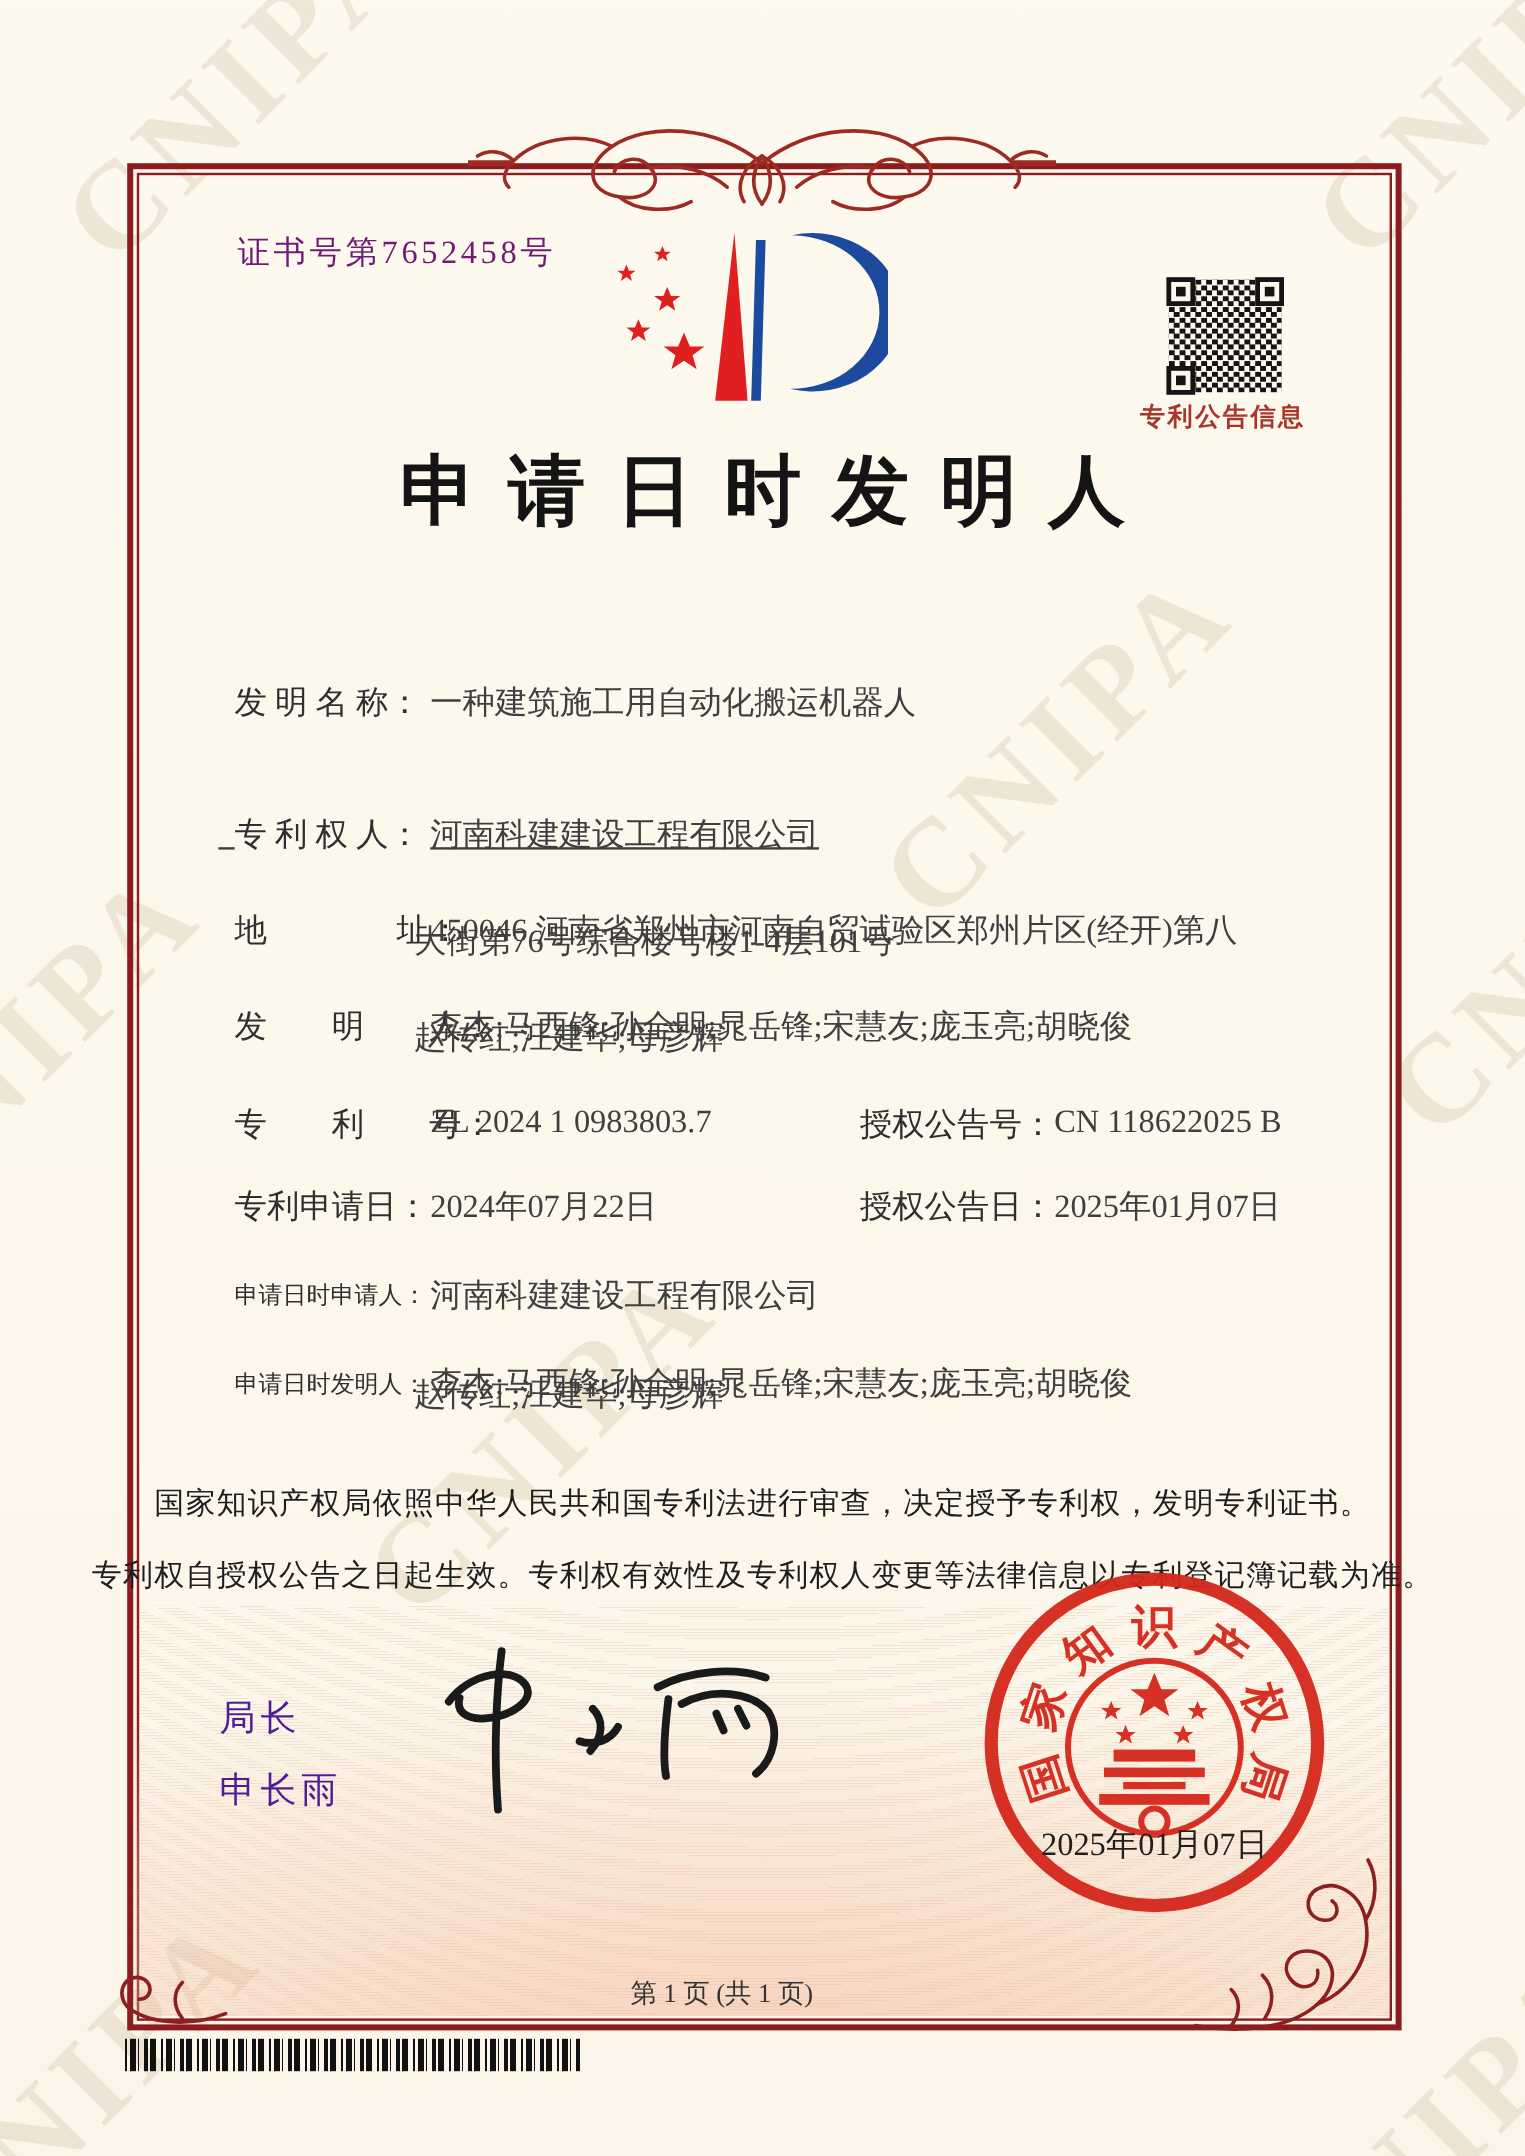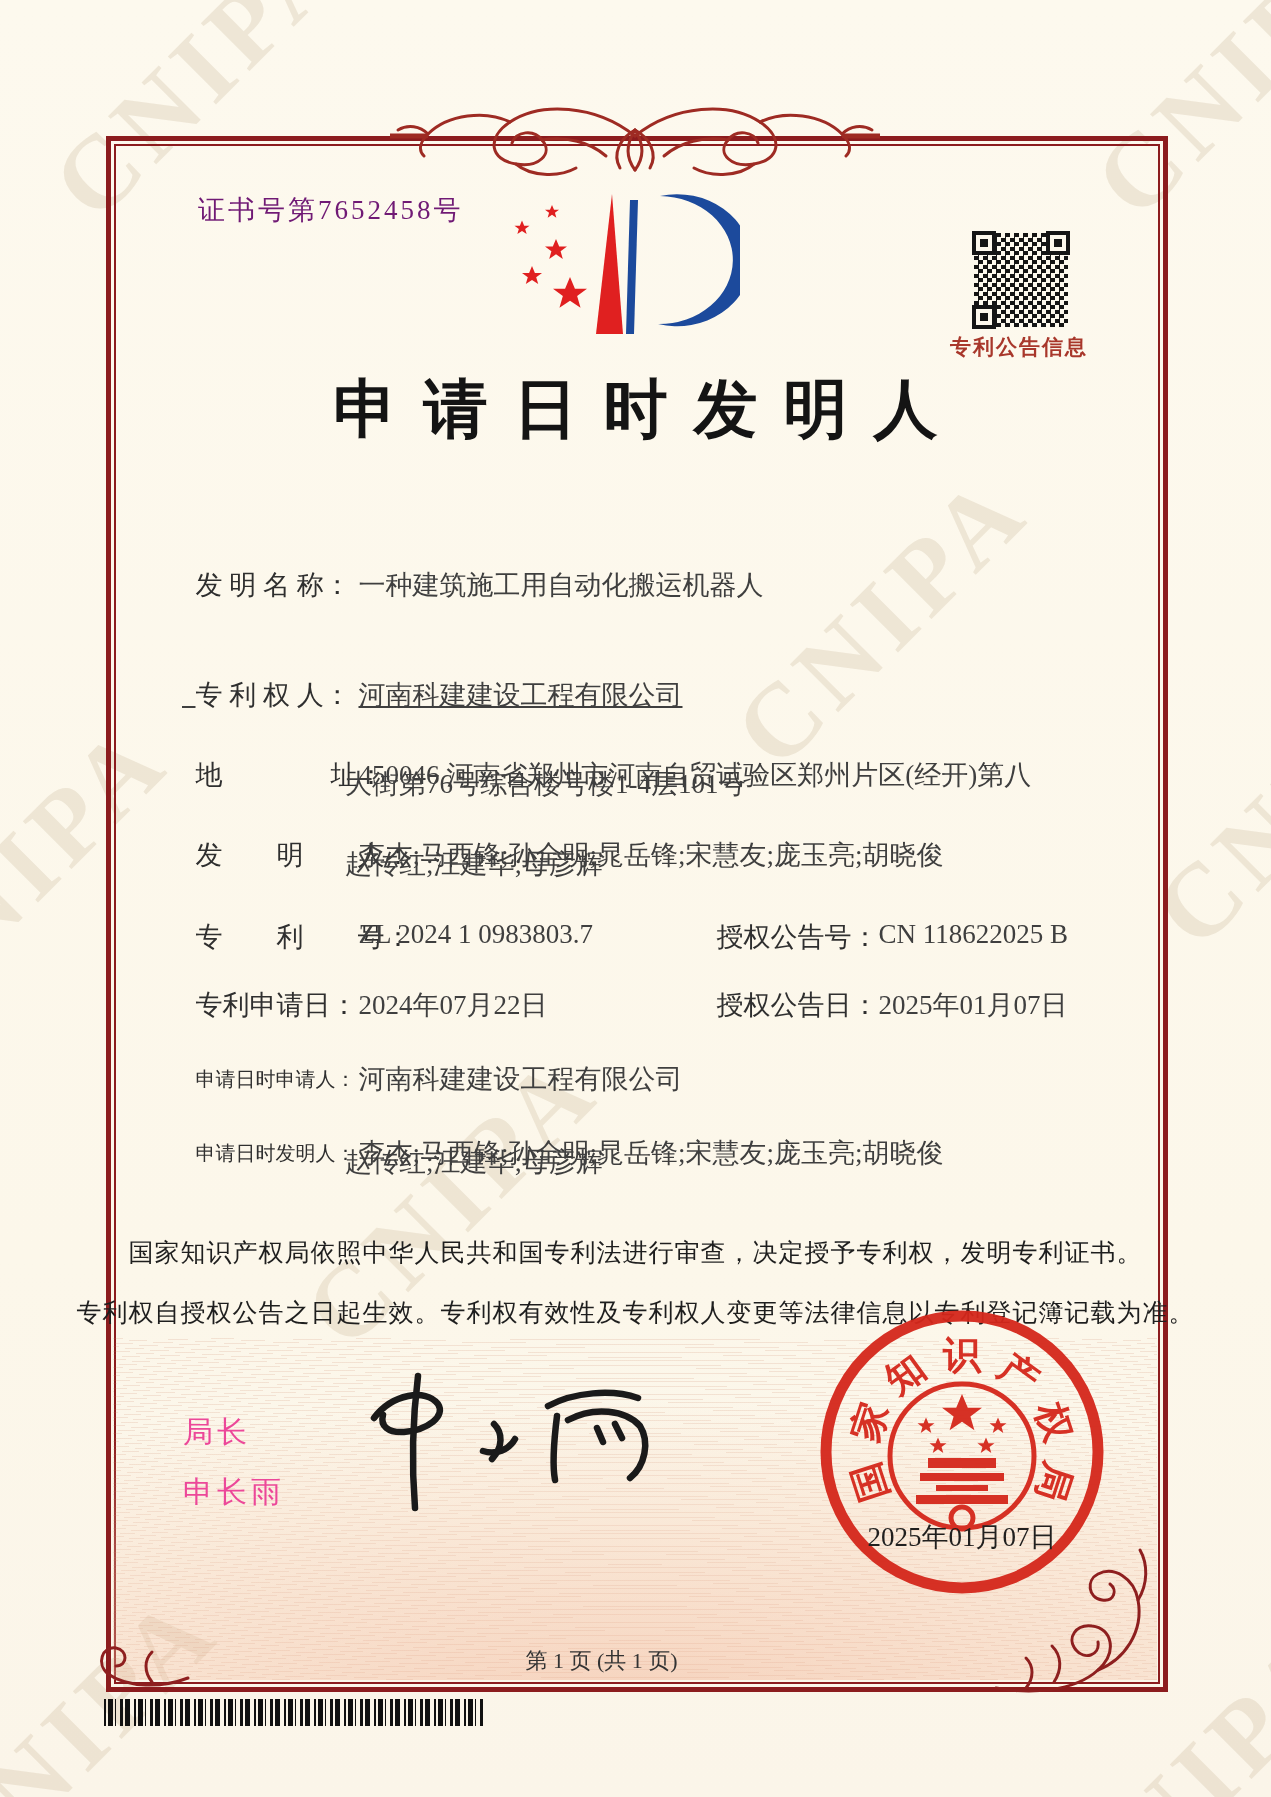--- a/index.html
+++ b/index.html
@@ -33,21 +33,21 @@
     letter-spacing:26px;text-indent:26px;color:#141414;}
   
   .row{position:absolute;left:182px;font-size:27px;color:#3f3f3f;white-space:pre;}
   .lbl{display:inline-block;width:163px;white-space:pre;color:#2f2f2f;vertical-align:top;}
   .lbl.small{font-size:20px;padding-top:5px;}
   .val{white-space:pre;}
   .cont{position:absolute;left:345px;font-size:27px;color:#3f3f3f;white-space:pre;}
   .rcol{position:absolute;left:703px;font-size:27px;color:#3f3f3f;white-space:pre;}
   .rcol .lbl{width:162px;}
   .legal{position:absolute;width:1271px;text-align:center;font-size:25px;color:#1e1e1e;letter-spacing:1px;}
-  .official{position:absolute;left:183px;font-size:30px;letter-spacing:4px;color:#ec4899;
+  .official{position:absolute;left:183px;font-size:30px;letter-spacing:4px;color:#4c1d95;
     font-family:"Liberation Sans","DejaVu Sans",sans-serif;}
   .footer{left:0;top:1646px;width:1203px;text-align:center;font-size:22px;color:#333;}
   .barcode{left:104px;top:1699px;width:380px;height:27px;
     background:repeating-linear-gradient(90deg,#111 0 2px,transparent 2px 4px,#111 4px 9px,
       transparent 9px 11px,#111 11px 12px,transparent 12px 16px,#111 16px 19px,
       transparent 19px 21px,#111 21px 26px,transparent 26px 30px);}
   svg{display:block;}
 </style>
 </head>
 <body>

